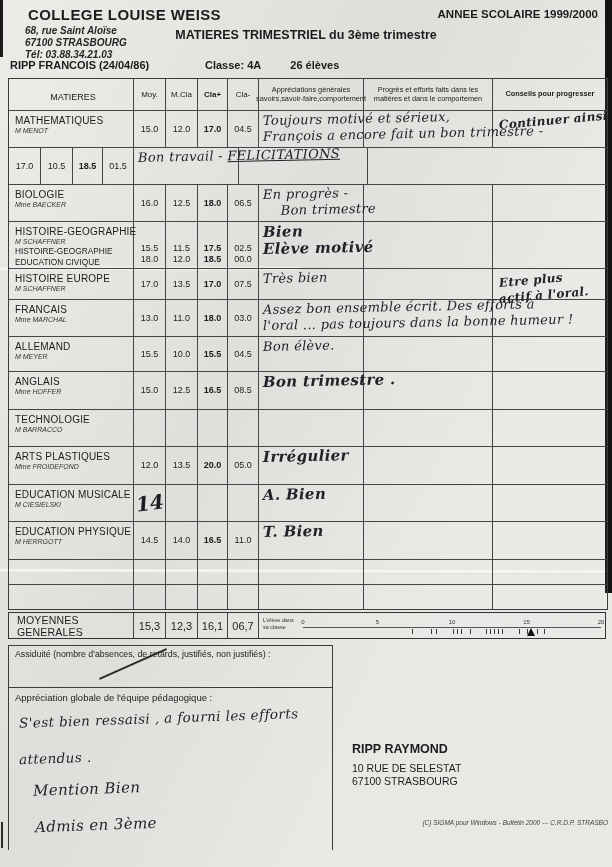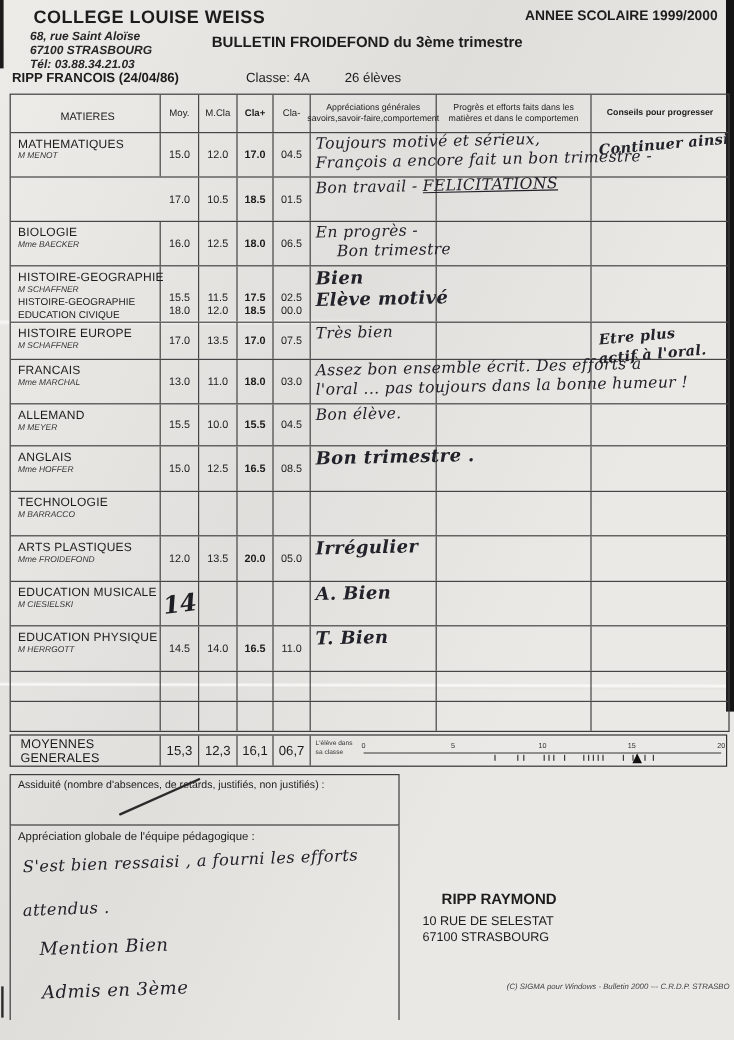--- a/index.html
+++ b/index.html
@@ -18,25 +18,25 @@
     background:linear-gradient(rgba(246,245,243,0),rgba(252,251,249,.95),rgba(225,223,219,.6),rgba(246,245,243,0));
     transform:rotate(.15deg);}
   .crease2{position:absolute;left:0;top:266px;width:300px;height:5px;
     background:linear-gradient(rgba(246,245,243,0),rgba(250,249,247,.8),rgba(246,245,243,0));}
   
   .school-name{position:absolute;left:28px;top:6px;font-size:15px;font-weight:bold;letter-spacing:.4px;}
   .school-meta{position:absolute;left:25px;top:25px;font-size:10px;font-style:italic;line-height:12px;color:#262626;font-weight:bold;}
   .year{position:absolute;right:14px;top:8px;font-size:11.5px;font-weight:bold;}
   .bulletin-title{position:absolute;left:0;top:28px;width:100%;text-align:center;font-size:12.5px;font-weight:bold;}
   .student-line{position:absolute;left:10px;top:59px;font-size:11px;font-weight:bold;}
-  .class-line{position:absolute;left:205px;top:59px;font-size:11px;font-weight:normal;}
+  .class-line{position:absolute;left:205px;top:59px;font-size:11px;font-weight:bold;}
   .class-line span{margin-right:26px;}
   
   .gtable{position:absolute;left:8px;top:78px;width:598px;border:1px solid #3c3c3c;background:rgba(255,255,255,.06);}
-  .t-row{display:flex;border-bottom:1px solid #454545;box-sizing:border-box;justify-content:flex-end;}
+  .t-row{display:flex;border-bottom:1px solid #454545;box-sizing:border-box;}
   .t-row:last-child{border-bottom:none;}
   .cell{box-sizing:border-box;border-right:1px solid #454545;overflow:visible;}
   .cell:last-child{border-right:none;font-weight:bold;}
   .c-mat{width:125px;padding:4px 2px 0 6px;}
   .c-moy{width:32px;}.c-mcla{width:32px;}.c-clap{width:30px;font-weight:bold;}.c-clam{width:31px;}
   .c-app{width:105px;padding:2px 0 0 4px;}
   .c-pro{width:129px;}
   .c-con{width:114px;padding:6px 0 0 6px;}
   .hrow{height:32px;}
   .hrow .cell{display:flex;flex-direction:column;align-items:center;justify-content:center;text-align:center;}
@@ -76,21 +76,21 @@
   .slash{position:absolute;left:96px;top:663px;width:74px;height:2px;background:#2b2b2b;border-radius:2px;
     transform:rotate(-24deg);}
   .global{position:absolute;left:8px;top:688px;width:325px;height:162px;border-left:1px solid #3c3c3c;
     border-right:1px solid #3c3c3c;box-sizing:border-box;padding:4px 6px;font-size:9.5px;}
   .g-hw{position:absolute;white-space:nowrap;font-family:"DejaVu Serif",serif;font-style:italic;
     color:#22222a;transform:rotate(-2deg);letter-spacing:.4px;}
   .g1{left:10px;top:22px;font-size:13.5px;}
   .g2{left:10px;top:62px;font-size:13.5px;}
   .g3{left:24px;top:92px;font-size:15px;}
   .g4{left:26px;top:128px;font-size:15px;}
-  .guardian-name{position:absolute;left:368px;top:742px;font-size:12.5px;font-weight:bold;}
+  .guardian-name{position:absolute;left:352px;top:742px;font-size:12.5px;font-weight:bold;}
   .guardian-addr{position:absolute;left:352px;top:762px;font-size:10.5px;line-height:12.5px;}
   .copyright{position:absolute;right:4px;top:819px;font-size:6.5px;font-style:italic;color:#3f3f3f;}
 </style>
 </head>
 <body>
 
 <div class="page">
 
   <div class="crease"></div>
   <div class="crease2"></div>
@@ -98,21 +98,21 @@
   <div class="edge-left"></div>
   <div class="stroke-bl"></div>
 
   <div class="school-name">COLLEGE LOUISE WEISS</div>
   <div class="school-meta">
     <div>68, rue Saint Aloïse</div>
     <div>67100 STRASBOURG</div>
     <div>Tél: 03.88.34.21.03</div>
   </div>
   <div class="year">ANNEE SCOLAIRE 1999/2000</div>
-  <div class="bulletin-title">BULLETIN FROIDEFOND du 3ème trimestre</div>
+  <div class="bulletin-title">MATIERES TRIMESTRIEL du 3ème trimestre</div>
   <div class="student-line">RIPP FRANCOIS  (24/04/86)</div>
   <div class="class-line">
     <span>Classe: 4A</span>
     <span>26 élèves</span>
   </div>
 
   <div class="gtable">
     <div class="t-row hrow">
       <div class="cell c-mat h-mat">MATIERES</div>
       <div class="cell c-moy h-num">Moy.</div>

